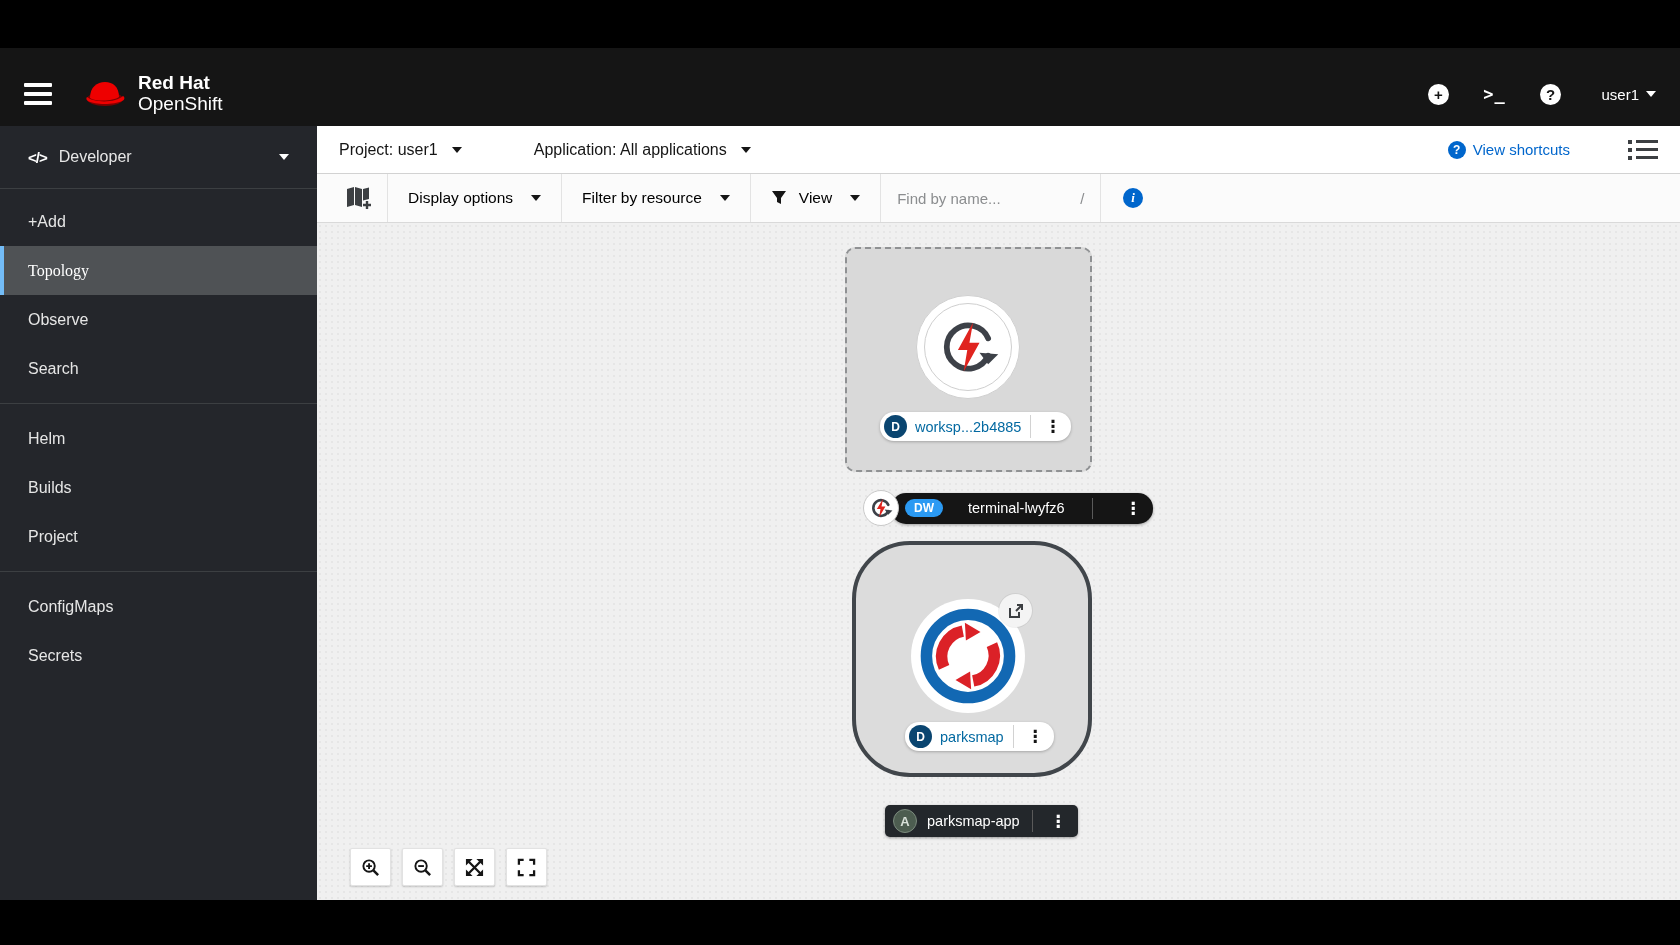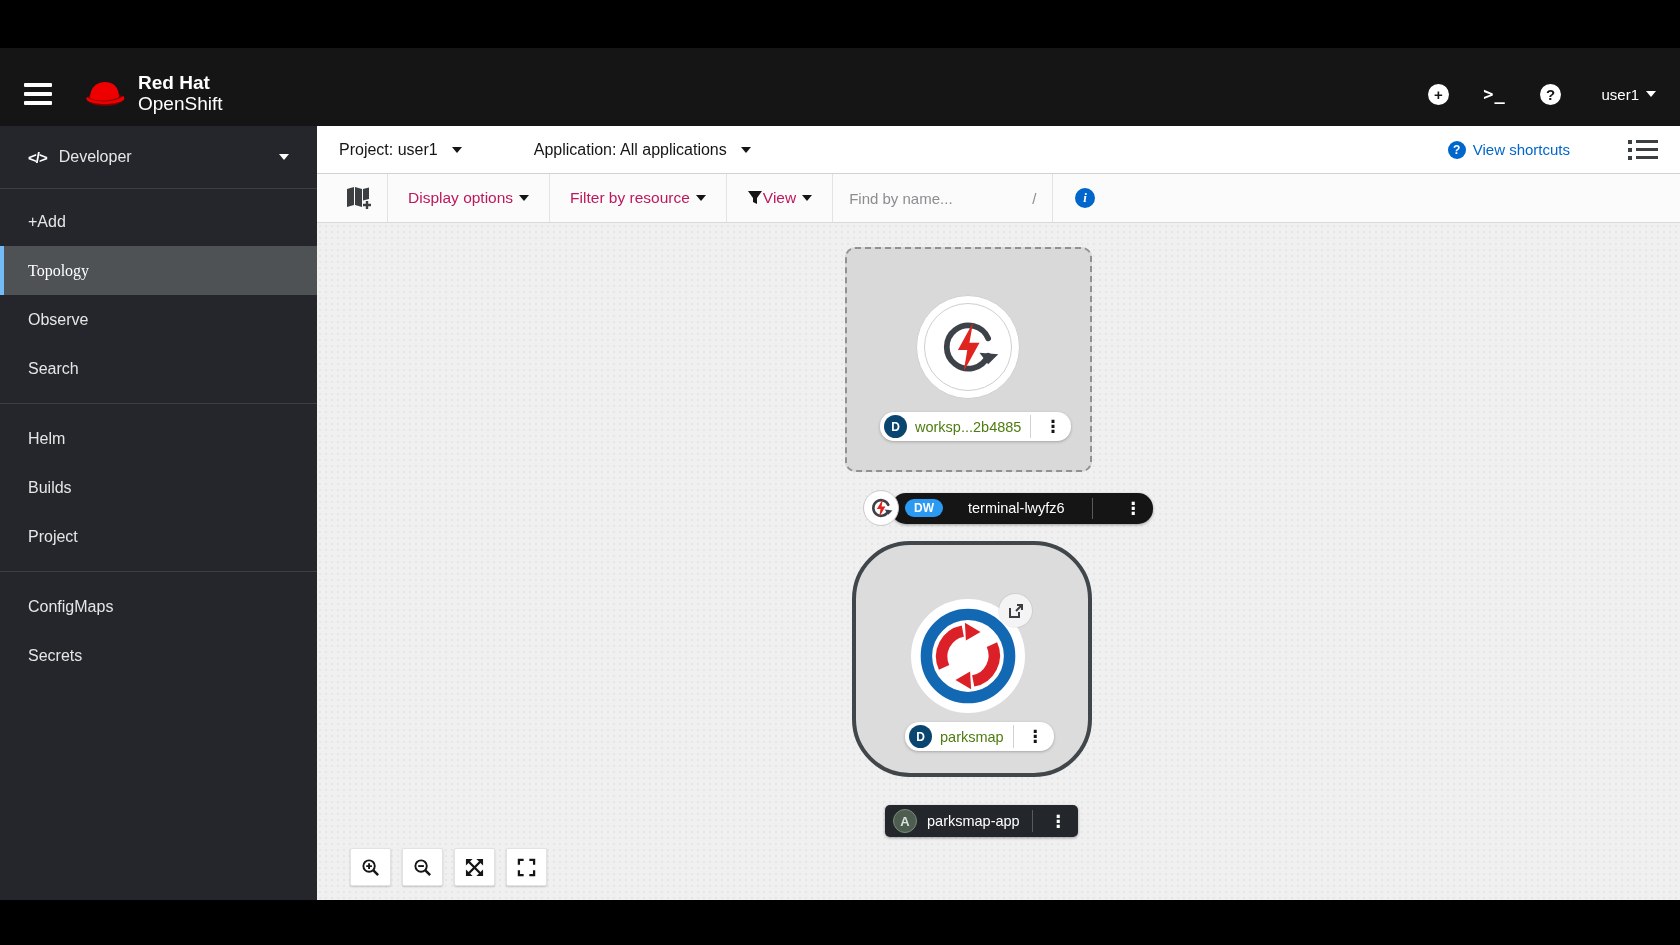--- a/index.html
+++ b/index.html
@@ -48,21 +48,21 @@
   .shortcuts { display:flex; align-items:center; gap:7px; color:#0066cc; font-size:15px; cursor:pointer; }
   .q-badge { width:18px; height:18px; border-radius:50%; background:#0066cc; color:#fff; font-size:12px; font-weight:700;
     display:flex; align-items:center; justify-content:center; }
   .list-ico { display:flex; flex-direction:column; gap:4px; cursor:pointer; }
   .list-ico i { display:flex; align-items:center; gap:4px; }
   .list-ico i::before { content:""; width:4px; height:4px; background:#3c3f42; }
   .list-ico i::after { content:""; width:22px; height:3px; background:#3c3f42; }
 
   
   .filter-bar { height:49px; background:#fbfbfb; border-bottom:1px solid #d9d9d9; display:flex; align-items:stretch; }
-  .fseg { display:flex; align-items:center; padding:0 20px; border-right:1px solid #e3e3e3; font-size:15.5px; color:#be185d; cursor:pointer; }
+  .fseg { display:flex; align-items:center; padding:0 20px; border-right:1px solid #e3e3e3; gap:12px; font-size:15.5px; color:#000000; cursor:pointer; }
   .fseg .caret { border-top-color:#151515; margin-left:6px; }
   .bookseg { padding:0 14px 0 26px; border-right:1px solid #e3e3e3; display:flex; align-items:center; }
   .searchseg { display:flex; align-items:center; padding:0 16px; border-right:1px solid #e3e3e3; width:220px;gap:23px; }
   .searchseg input { border:none; outline:none; background:transparent; font-size:15px; color:#333; width:160px; font-family:inherit; }
   .searchseg input::placeholder { color:#8b8d8f; }
   .slash-hint { color:#8b8d8f; font-size:15px; margin-left:auto; }
   .infoseg { display:flex; align-items:center; padding:0 22px; }
   .info-badge { width:20px; height:20px; border-radius:50%; background:#0066cc; color:#fff; font-size:13px; font-weight:700;
     display:flex; align-items:center; justify-content:center; font-family:"Liberation Serif",serif; font-style:italic; cursor:pointer; }
 
@@ -73,21 +73,21 @@
   .ws-group { position:absolute; left:528px; top:24px; width:247px; height:225px; background:#d9d9d9;
     border:2px dashed #8f9193; border-radius:10px; cursor:pointer; }
   .ws-circle { position:absolute; left:599px; top:72px; width:104px; height:104px; border-radius:50%; background:#fff;
     border:1px solid #d0d0d0; display:flex; align-items:center; justify-content:center; cursor:pointer; }
   .ws-circle::before { content:""; position:absolute; inset:7px; border:1px solid #cfcfcf; border-radius:50%; }
 
   .node-pill { position:absolute; background:#fff; border-radius:14px; box-shadow:0 1px 3px rgba(0,0,0,.25);
     display:flex; align-items:center; padding:3px 6px 3px 4px; gap:8px; cursor:pointer; }
   .pill-badge { min-width:23px; height:23px; border-radius:50%; background:#0a4570; color:#fff; font-size:12px; font-weight:700;
     display:flex; align-items:center; justify-content:center; }
-  .pill-label { font-size:14.5px; color:#4d7c0f; white-space:nowrap; }
+  .pill-label { font-size:14.5px; color:#0369a1; white-space:nowrap; }
   .pill-sep { width:1px; align-self:stretch; background:#d2d2d2; margin:0 1px; }
   .kebab { color:#151515; font-size:17px; font-weight:700; padding:0 4px; cursor:pointer; line-height:1; }
 
   .term-row { position:absolute; left:546px; top:267px; display:flex; align-items:center; }
   .term-circle { width:36px; height:36px; border-radius:50%; background:#fff; border:1px solid #c9c9c9;
     display:flex; align-items:center; justify-content:center; z-index:2; cursor:pointer; }
   .term-pill { margin-left:-8px; background:#151515; border-radius:15px; height:31px; display:flex; align-items:center;
     padding:0 6px 0 14px; gap:25px; box-shadow:0 1px 3px rgba(0,0,0,.35); cursor:pointer; }
   .dw-badge { background:#2b9af3; color:#fff; border-radius:10px; font-size:12px; font-weight:700; padding:2px 9px; }
   .term-label { color:#fff; font-size:14.5px; white-space:nowrap; }

